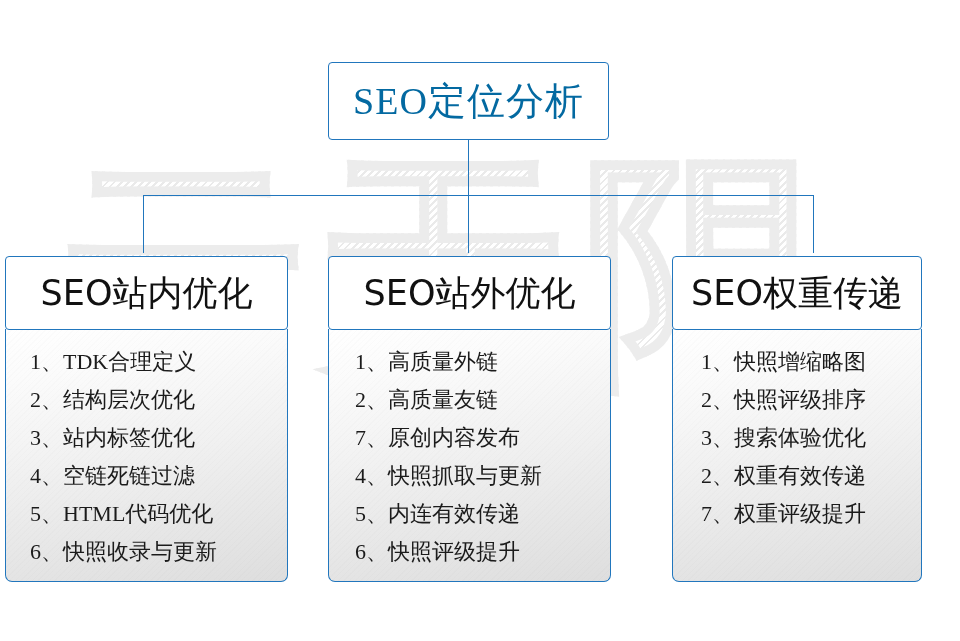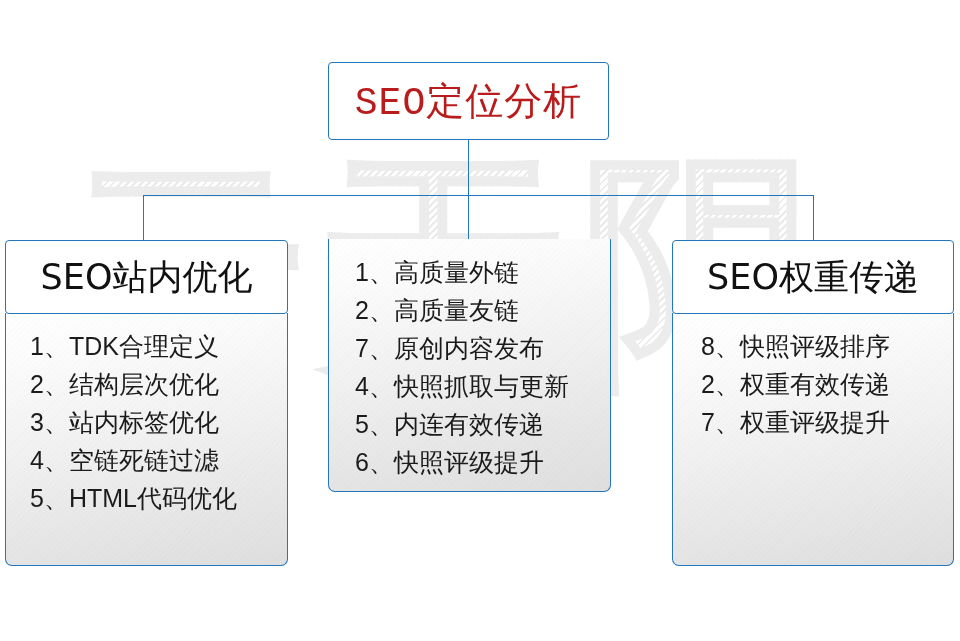--- a/index.html
+++ b/index.html
@@ -73,29 +73,29 @@
     border: 1px solid #2176bd;
     border-radius: 4px;
     background: #ffffff;
     display: flex;
     align-items: center;
     justify-content: center;
     z-index: 3;
   }
   .root-title {
     font-size: 38px;
-    color: #b91c1c;
+    color: #0369a1;
     letter-spacing: 1px;
-    font-family: Liberation Mono, monospace;
+    font-family: Liberation Serif, serif;
   }
 
   
   .column {
     position: absolute;
-    top: 240px;
+    top: 256px;
     z-index: 2;
   }
   .col-head {
     box-sizing: border-box;
     height: 74px;
     border: 1px solid #2176bd;
     border-radius: 4px;
     background: #ffffff;
     display: flex;
     align-items: center;
@@ -131,33 +131,33 @@
     content: "";
     position: absolute;
     left: 0; right: 0; top: 0; bottom: 0;
     background-image: repeating-linear-gradient(
         135deg,
         rgba(0,0,0,0.012) 0px, rgba(0,0,0,0.012) 1px,
         rgba(255,255,255,0) 1px, rgba(255,255,255,0) 4px);
     pointer-events: none;
   }
   .item {
-    font-size: 25px;
+    font-size: 22px;
     line-height: 38px;
     color: #1b1b1b;
     white-space: nowrap;
-    font-family: Liberation Sans, sans-serif;
+    font-family: Liberation Serif, serif;
     position: relative;
     z-index: 1;
   }
 
   
   #col-0 { left: 5px;   width: 283px; }
   #col-1 { left: 328px; width: 283px; }
-  #col-2 { left: 672px; width: 282px; border-radius: 24px; }
+  #col-2 { left: 672px; width: 250px; border-radius: 24px; }
 
   #col-0 .item { padding-left: 24px; }
   #col-1 .item { padding-left: 26px; }
   #col-2 .item { padding-left: 28px; }
 </style>
 </head>
 <body>
 
 <div id="canvas">
 
@@ -178,38 +178,44 @@
   <div class="column" id="col-0">
     <div class="col-head">
       <span class="col-head-title">SEO站内优化</span>
     </div>
     <div class="col-body">
       <div class="item">1、TDK合理定义</div>
       <div class="item">2、结构层次优化</div>
       <div class="item">3、站内标签优化</div>
       <div class="item">4、空链死链过滤</div>
       <div class="item">5、HTML代码优化</div>
+      <div class="item">6、快照收录与更新</div>
     </div>
   </div>
 
   <div class="column" id="col-1">
+    <div class="col-head">
+      <span class="col-head-title">SEO站外优化</span>
+    </div>
     <div class="col-body">
       <div class="item">1、高质量外链</div>
       <div class="item">2、高质量友链</div>
       <div class="item">7、原创内容发布</div>
       <div class="item">4、快照抓取与更新</div>
       <div class="item">5、内连有效传递</div>
       <div class="item">6、快照评级提升</div>
     </div>
   </div>
 
   <div class="column" id="col-2">
     <div class="col-head">
       <span class="col-head-title">SEO权重传递</span>
     </div>
     <div class="col-body">
-      <div class="item">8、快照评级排序</div>
+      <div class="item">1、快照增缩略图</div>
+      <div class="item">2、快照评级排序</div>
+      <div class="item">3、搜索体验优化</div>
       <div class="item">2、权重有效传递</div>
       <div class="item">7、权重评级提升</div>
     </div>
   </div>
 
 </div>
 
 </body></html>

